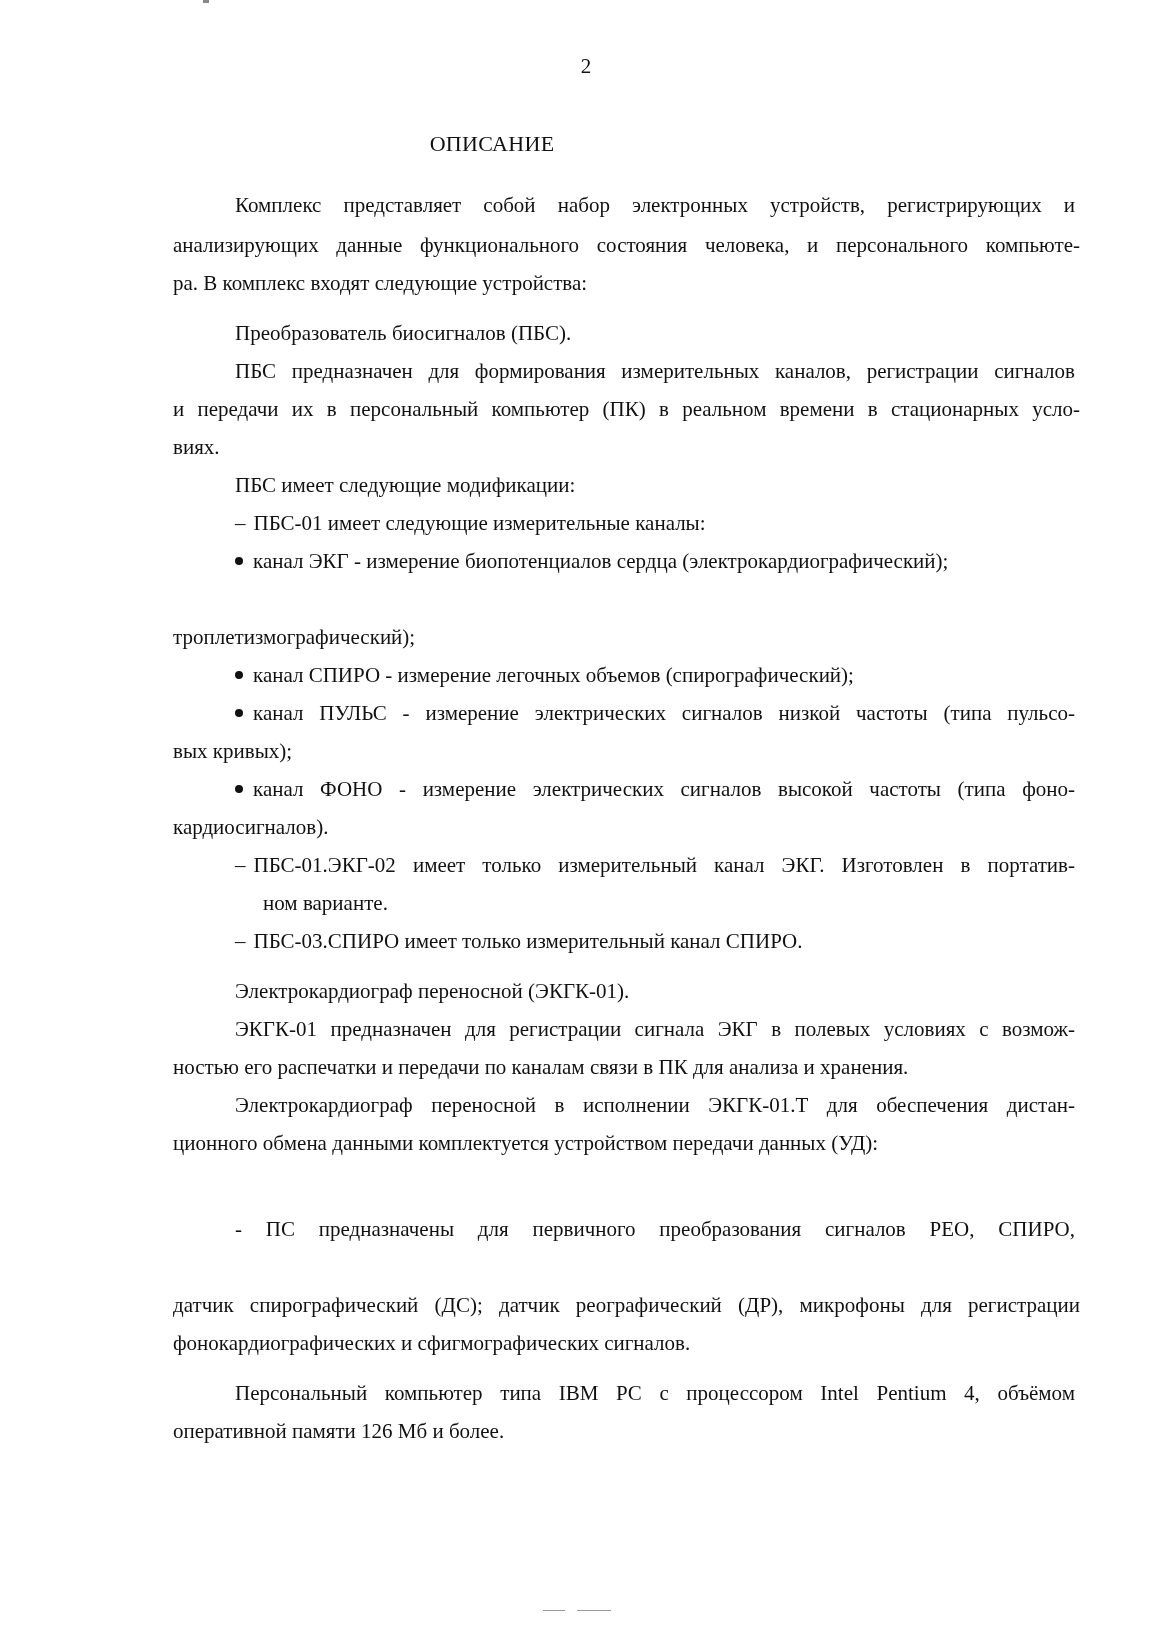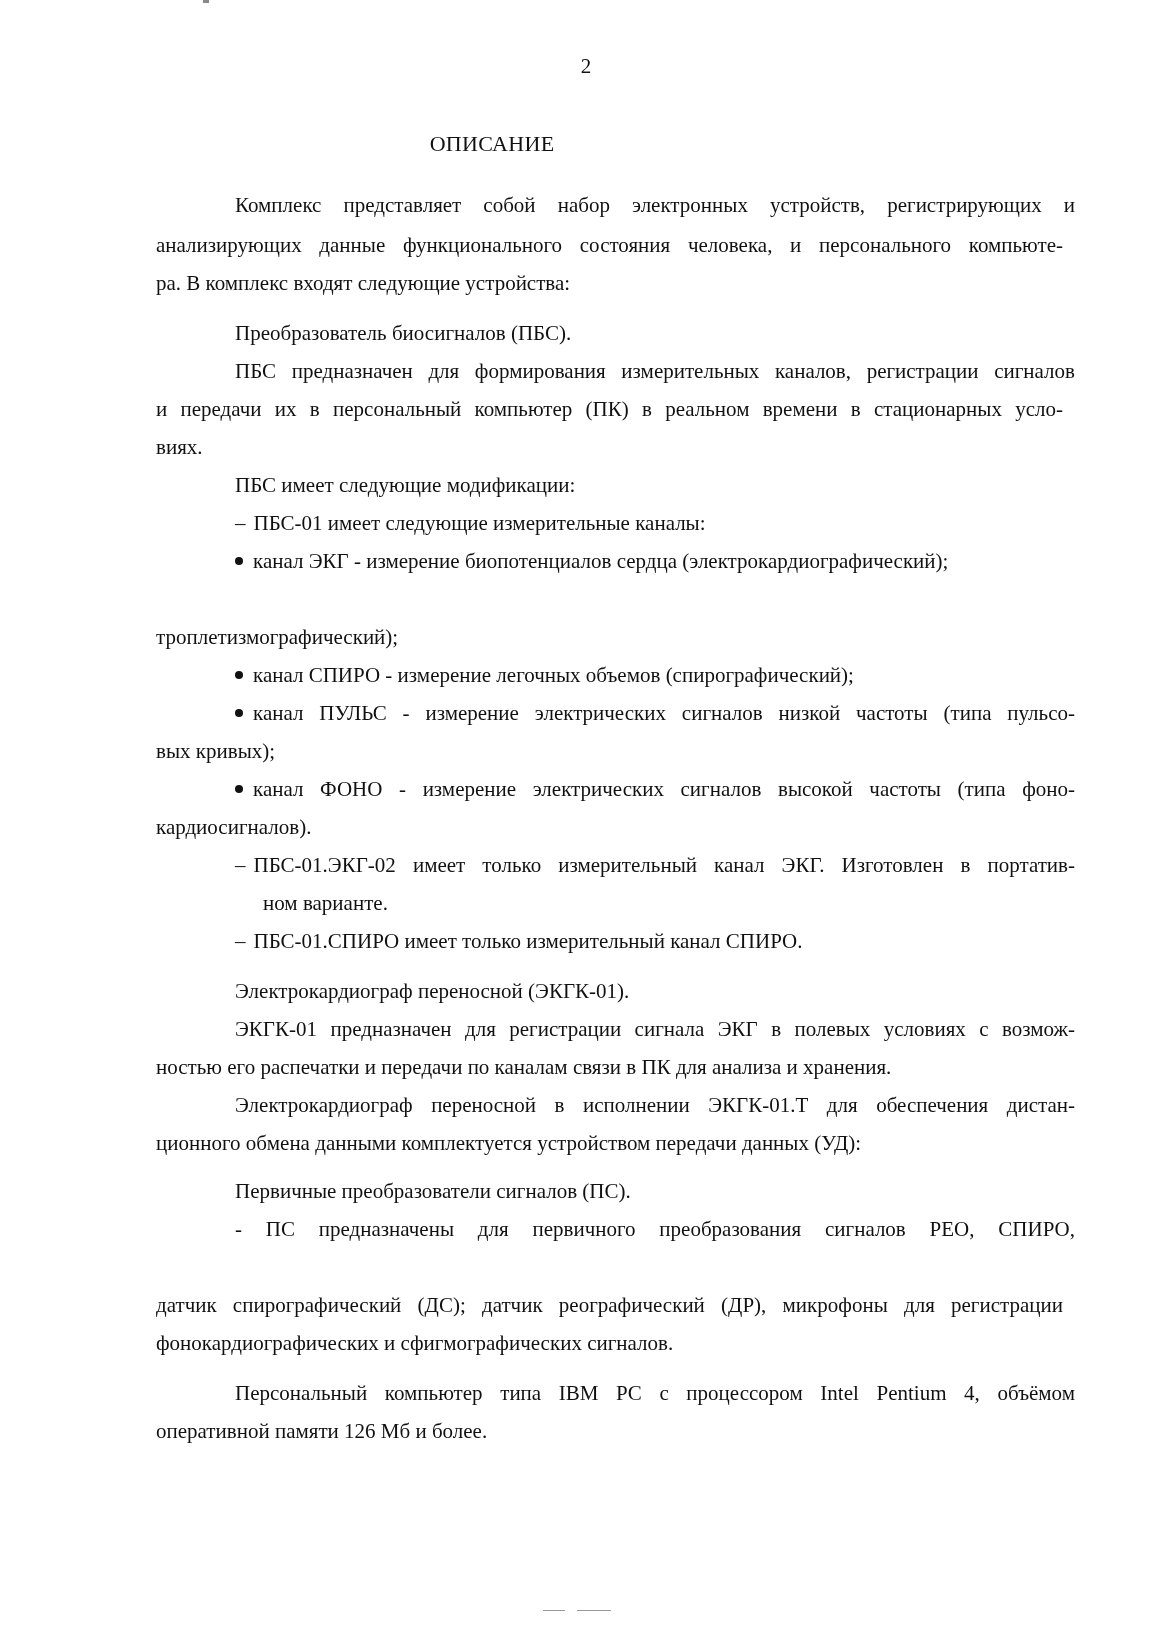--- a/index.html
+++ b/index.html
@@ -1,21 +1,21 @@
 <!DOCTYPE html>
 <html><head>
 <meta charset="utf-8">
 <style>
   html, body { margin: 0; padding: 0; background: #ffffff; }
   body { width: 1172px; height: 1650px; position: relative; overflow: hidden;
          font-family: "Liberation Serif", "DejaVu Serif", serif; color: #111; }
   .page { position: absolute; left: 0; top: 0; width: 1172px; height: 1650px; background: #fff; }
   .pnum { position: absolute; top: 54px; left: 0; width: 1172px; text-align: center; font-size: 21px; }
   .title { position: absolute; top: 131px; left: 0; width: 984px; text-align: center; font-size: 22px; letter-spacing: 0.3px; }
-  .ln { position: absolute; left: 156px; width: 907px; font-size: 21px; line-height: 26px; white-space: nowrap; }
+  .ln { position: absolute; left: 173px; width: 907px; font-size: 21px; line-height: 26px; white-space: nowrap; }
   .ln.j { text-align: justify; text-align-last: justify; }
   .ln.i1 { left: 235px; width: 840px; }
   .ln.i3 { left: 263px; width: 812px; }
   .bullet { display: inline-block; width: 8px; height: 8px; border-radius: 50%; background: #111; vertical-align: middle; margin-right: 10px; position: relative; top: -2px; }
   .dash { display: inline-block; margin-right: 8px; }
   .scan-mark { position: absolute; background: #888; }
 </style>
 </head>
 <body>
 
@@ -51,30 +51,29 @@
   <div class="ln j i1" style="top:776px">
     <span class="bullet"></span><span>канал ФОНО - измерение электрических сигналов высокой частоты (типа фоно-</span>
   </div>
   <div class="ln" style="top:814px">кардиосигналов).</div>
 
   <div class="ln j i1" style="top:852px">
     <span class="dash">–</span><span>ПБС-01.ЭКГ-02 имеет только измерительный канал ЭКГ. Изготовлен в портатив-</span>
   </div>
   <div class="ln i3" style="top:890px">ном варианте.</div>
   <div class="ln i1" style="top:928px">
-    <span class="dash">–</span><span>ПБС-01.СПИРО имеет только измерительный канал СПИРО.</span>
+    <span class="dash">–</span><span>ПБС-03.СПИРО имеет только измерительный канал СПИРО.</span>
   </div>
 
   <div class="ln i1" style="top:978px">Электрокардиограф переносной (ЭКГК-01).</div>
   <div class="ln j i1" style="top:1016px">ЭКГК-01 предназначен для регистрации сигнала ЭКГ в полевых условиях с возмож-</div>
   <div class="ln" style="top:1054px">ностью его распечатки и передачи по каналам связи в ПК для анализа и хранения.</div>
   <div class="ln j i1" style="top:1092px">Электрокардиограф переносной в исполнении  ЭКГК-01.Т для обеспечения дистан-</div>
   <div class="ln" style="top:1130px">ционного обмена данными комплектуется устройством передачи данных (УД):</div>
 
-  <div class="ln i1" style="top:1178px">Первичные преобразователи сигналов (ПС).</div>
   <div class="ln j i1" style="top:1216px">- ПС предназначены для первичного преобразования сигналов РЕО, СПИРО,</div>
   <div class="ln j" style="top:1292px">датчик спирографический (ДС); датчик реографический (ДР), микрофоны для регистрации</div>
   <div class="ln" style="top:1330px">фонокардиографических и сфигмографических сигналов.</div>
 
   <div class="ln j i1" style="top:1380px">Персональный компьютер типа IBM PC с процессором Intel Pentium 4, объёмом</div>
   <div class="ln" style="top:1418px">оперативной памяти 126 Мб и более.</div>
 
   <div class="scan-mark" style="left:203px;top:0;width:6px;height:3px;"></div>
   <div class="scan-mark" style="left:543px;top:1610px;width:22px;height:1px;background:#999;"></div>
   <div class="scan-mark" style="left:577px;top:1610px;width:34px;height:1px;background:#999;"></div>

